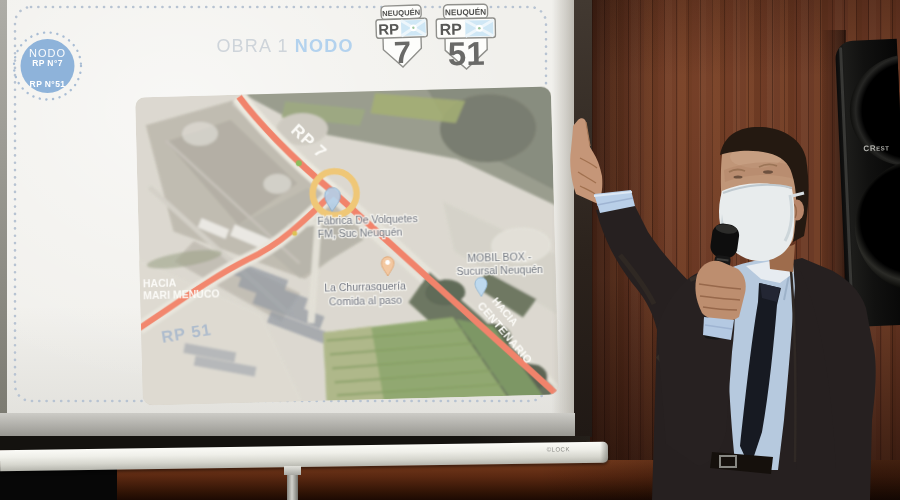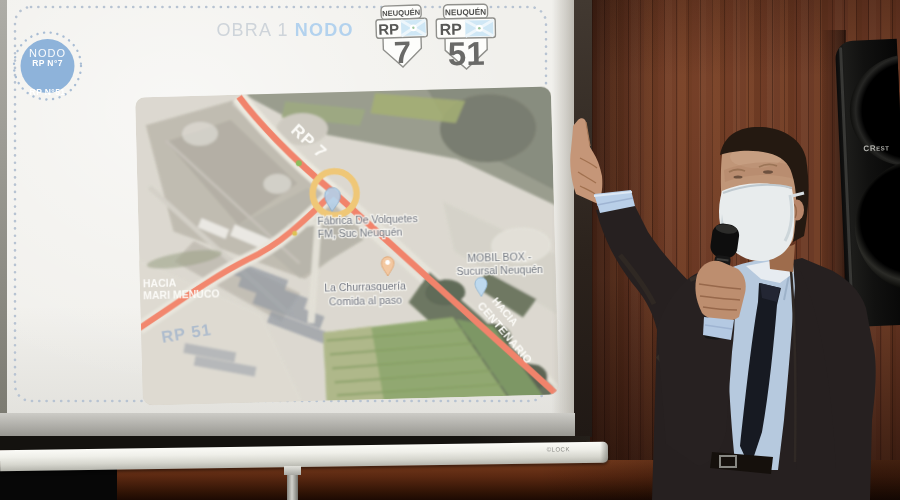--- a/index.html
+++ b/index.html
@@ -56,24 +56,24 @@
       <rect x="15" y="7" width="531" height="394" rx="16" fill="none" stroke="#b7c3d2" stroke-width="2.6" stroke-dasharray="0.1 7.2" stroke-linecap="round"></rect>
 
       <circle cx="47.5" cy="66" r="33.5" fill="none" stroke="#a9bdd4" stroke-width="2.4" stroke-dasharray="0.1 6.6" stroke-linecap="round"></circle>
 
       <circle cx="47.5" cy="66" r="27" fill="#8eb3da"></circle>
     </svg>
 
     <div class="abs" style="left:21px;top:48px;width:53px;text-align:center;color:#fff;line-height:1;">
       <div style="font-size:11px;letter-spacing:1px;color:rgba(255,255,255,0.95);">NODO</div>
       <div style="font-size:8.5px;font-weight:bold;letter-spacing:0.4px;">RP N°7</div>
-      <div style="font-size:8.5px;font-weight:bold;letter-spacing:0.4px;margin-top:20px;">RP N°51</div>
+      <div style="font-size:8.5px;font-weight:bold;letter-spacing:0.4px;margin-top:12px;">RP N°51</div>
     </div>
 
-    <div class="abs" style="left:195px;top:20px;width:180px;text-align:center;font-size:18px;letter-spacing:1.2px;color:#ced4da;">OBRA 1 <span style="font-weight:bold;color:#b3d2ee;">NODO</span></div>
+    <div class="abs" style="left:195px;top:36px;width:180px;text-align:center;font-size:18px;letter-spacing:1.2px;color:#ced4da;">OBRA 1 <span style="font-weight:bold;color:#b3d2ee;">NODO</span></div>
 
     <svg class="abs" style="left:375px;top:4px;transform:rotate(-2deg);" width="54" height="68" viewBox="0 0 54 68">
       <path d="M8,22 L46,22 L46,45 L27,63 L8,45 Z" fill="#fdfdfb" stroke="#90908c" stroke-width="1.4"></path>
       <rect x="7" y="1.5" width="40" height="13.5" rx="4" fill="#fdfdfb" stroke="#90908c" stroke-width="1.4"></rect>
       <text x="27" y="11.5" font-size="7.6" font-weight="bold" fill="#4e4e4c" text-anchor="middle" font-family="Liberation Sans">NEUQUÉN</text>
       <rect x="1.5" y="15" width="51" height="18.5" rx="2.5" fill="#fdfdfb" stroke="#90908c" stroke-width="1.4"></rect>
       <text x="14" y="30" font-size="15" font-weight="bold" fill="#585856" text-anchor="middle" font-family="Liberation Sans">RP</text>
       <rect x="26.5" y="16.5" width="24.5" height="15.5" fill="#cfe7f5"></rect>
       <path d="M26.5,16.5 L51,32 M51,16.5 L26.5,32" stroke="#edf6fb" stroke-width="3"></path>
       <circle cx="38.7" cy="24.2" r="3.4" fill="#ffffff"></circle>

